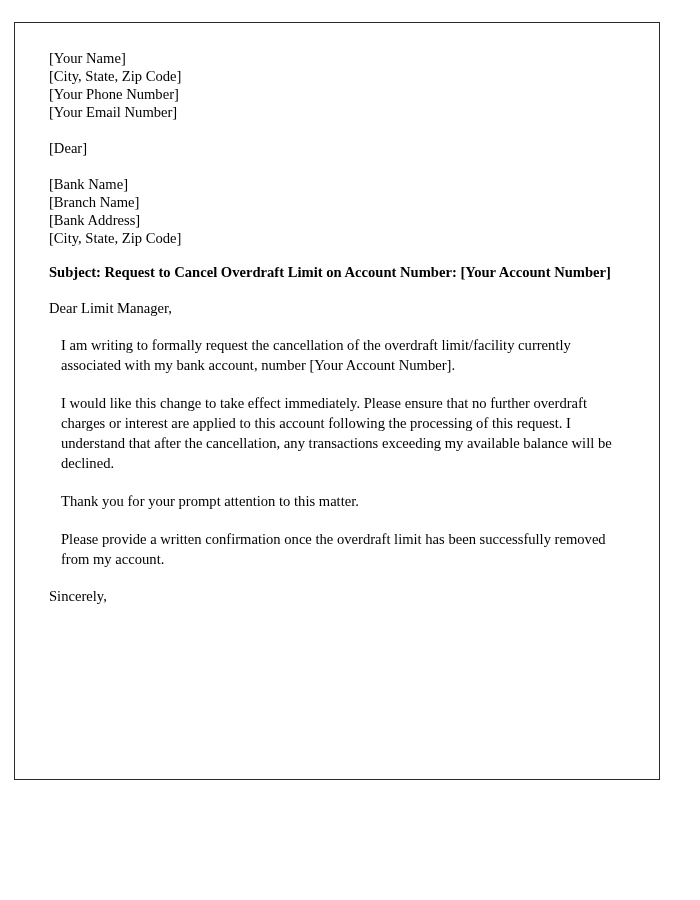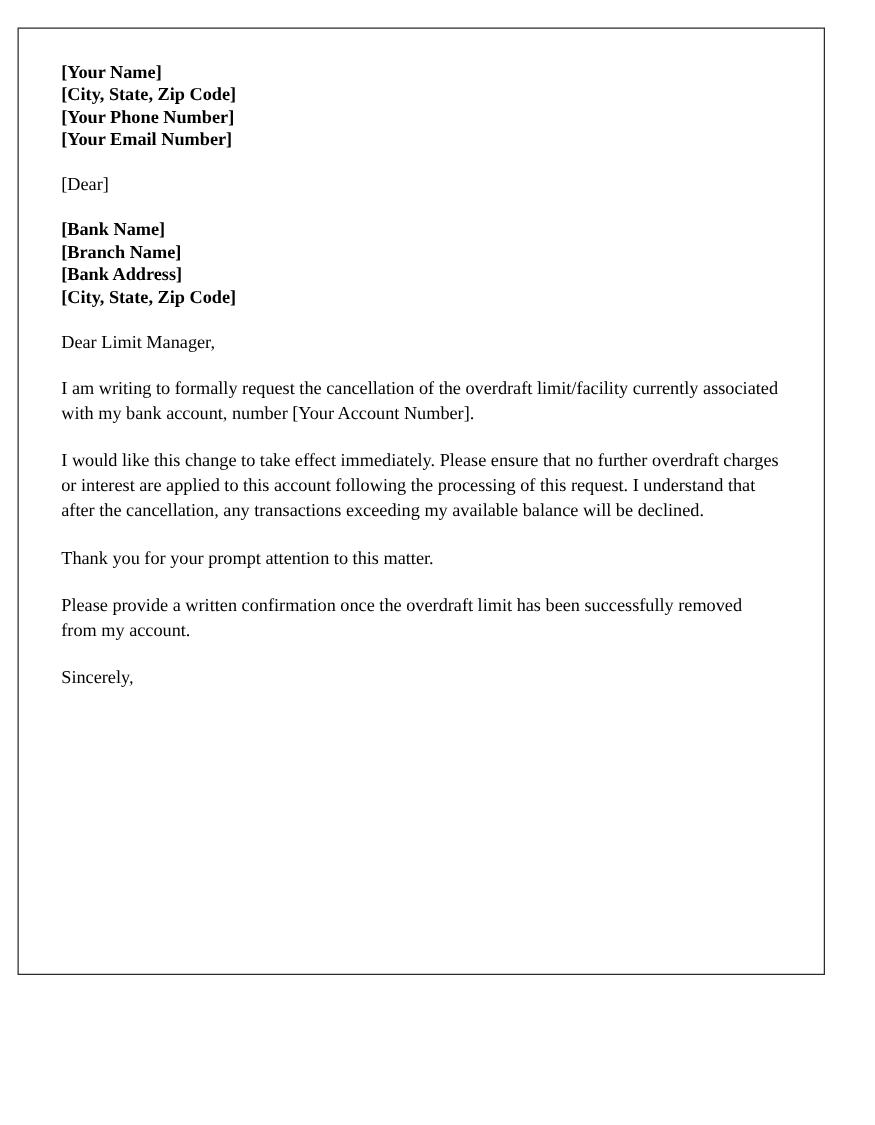--- a/index.html
+++ b/index.html
@@ -23,38 +23,37 @@
     box-sizing: border-box;
     background: #ffffff;
   }
   .letter {
     padding: 26px 34px 0 34px;
     font-size: 14.6px;
     line-height: 18px;
   }
   .addr-block {
     margin: 0 0 0 0;
-    font-weight: bold;
   }
   .addr-line {
     white-space: pre;
   }
   .spacer {
     height: 18px;
   }
   .subject {
     font-weight: bold;
     margin-top: 16px;
     line-height: 18px;
   }
   .salutation {
     margin-top: 18px;
   }
   p.body-para {
-    margin: 0;
+    margin: 12px;
     margin-top: 18px;
     line-height: 20px;
     text-align: left;
   }
   .closing {
     margin-top: 18px;
   }
   .sig-line {
     margin-top: 18px;
   }
@@ -78,20 +77,21 @@
 
     <div class="spacer"></div>
 
     <div class="addr-block">
       <div class="addr-line">[Bank Name]</div>
       <div class="addr-line">[Branch Name]</div>
       <div class="addr-line">[Bank Address]</div>
       <div class="addr-line">[City, State, Zip Code]</div>
     </div>
 
+    <div class="subject">Subject: Request to Cancel Overdraft Limit on Account Number: [Your Account Number]</div>
 
     <div class="salutation">Dear Limit Manager,</div>
 
     <p class="body-para">I am writing to formally request the cancellation of the overdraft limit/facility currently associated with my bank account, number [Your Account Number].</p>
     <p class="body-para">I would like this change to take effect immediately. Please ensure that no further overdraft charges or interest are applied to this account following the processing of this request. I understand that after the cancellation, any transactions exceeding my available balance will be declined.</p>
     <p class="body-para">Thank you for your prompt attention to this matter.</p>
     <p class="body-para">Please provide a written confirmation once the overdraft limit has been successfully removed from my account.</p>
 
     <div class="closing">Sincerely,</div>
 

